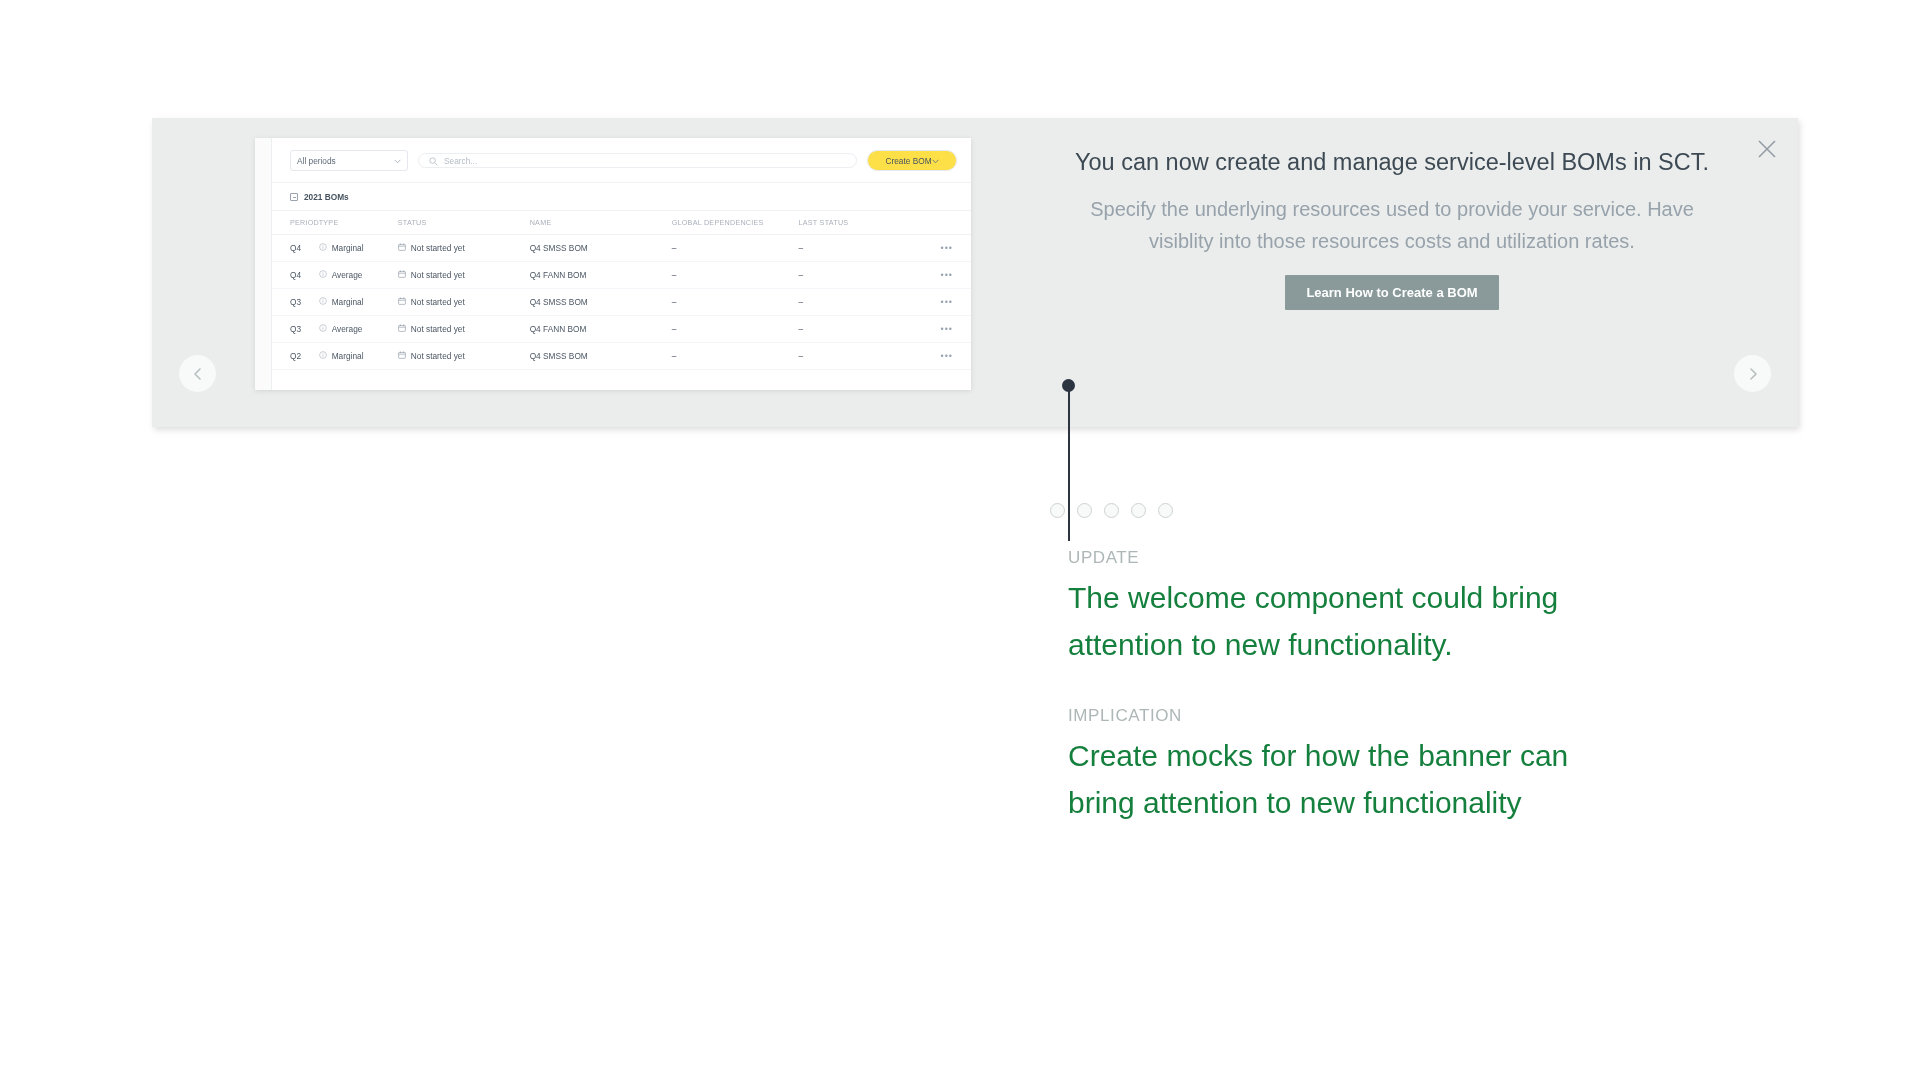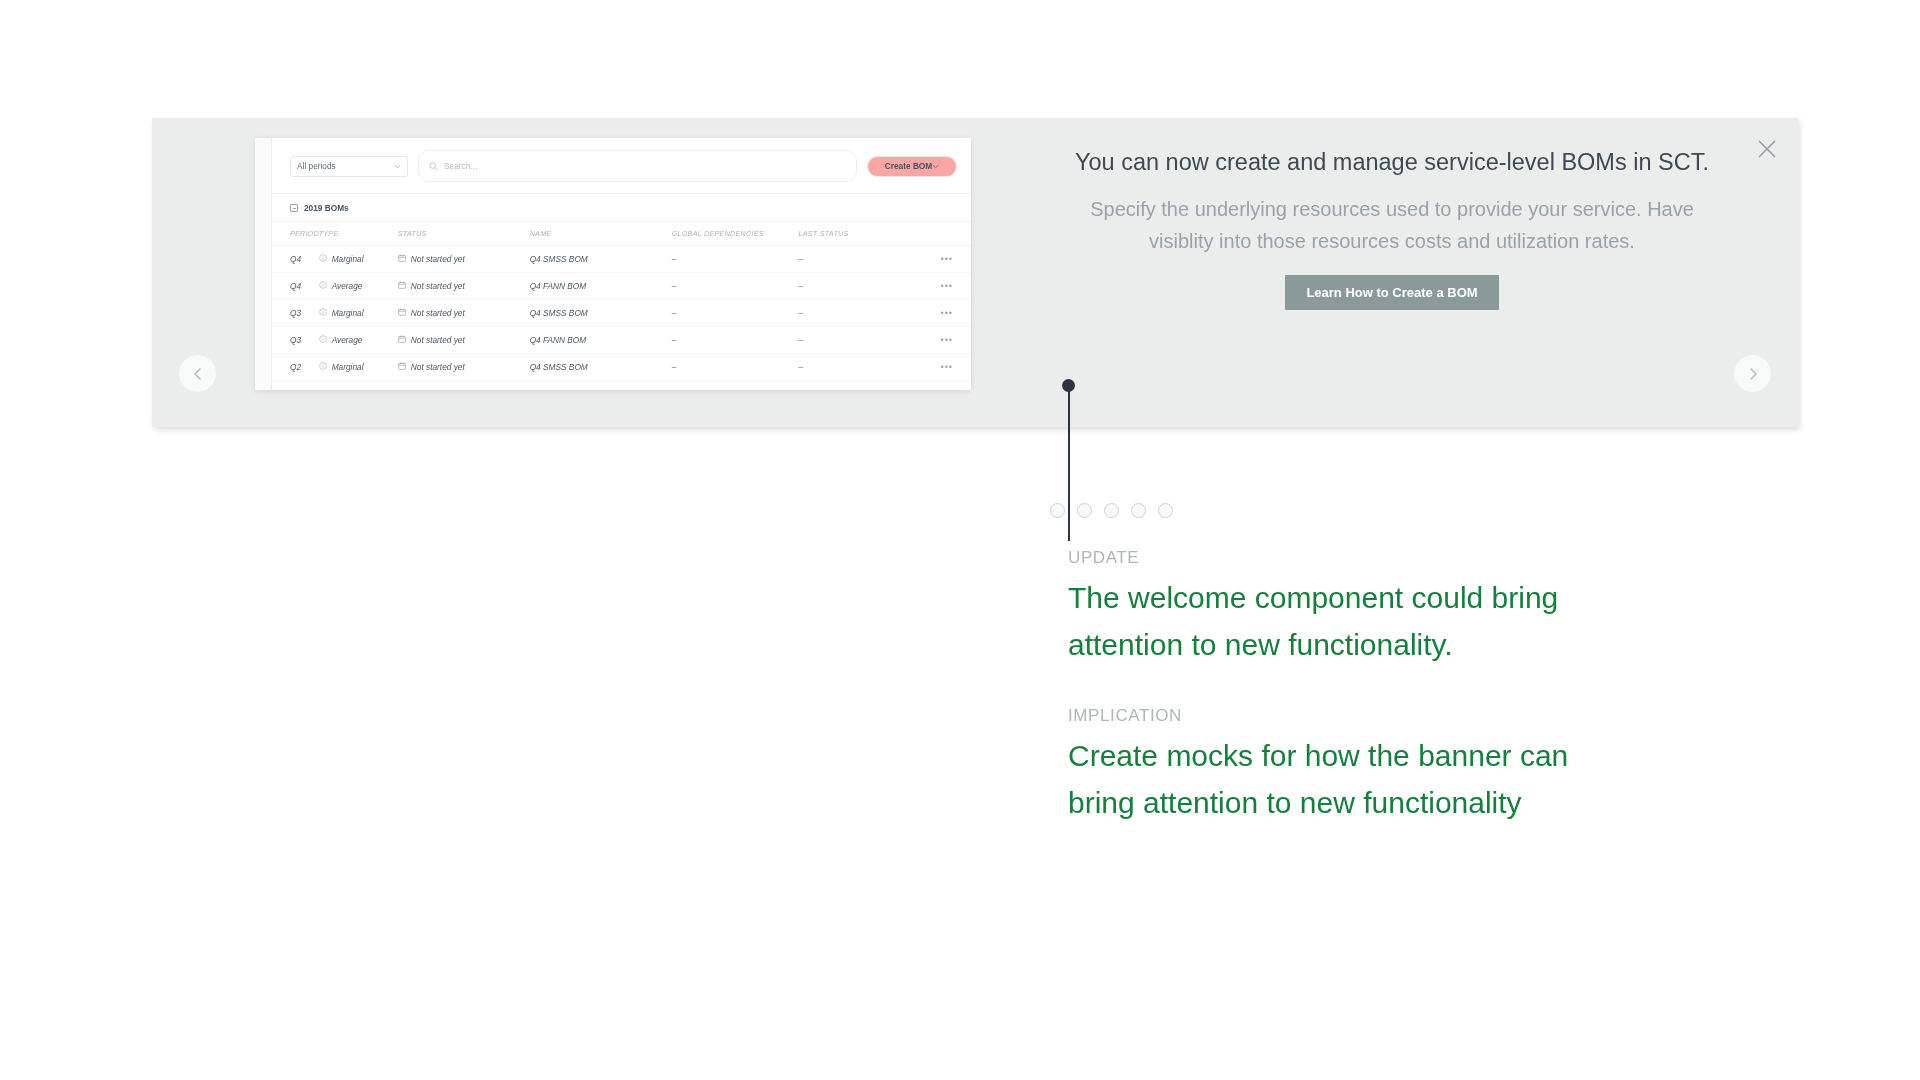--- a/index.html
+++ b/index.html
@@ -98,21 +98,21 @@
     align-items: center;
     padding: 1px 6px;
     font-size: 8.3px;
     color: #5d6a78;
     justify-content: space-between;
     background: #fff;
     cursor: pointer;
   }
   .search-box {
     flex: 1;
-    height: 32px;
+    height: 15px;
     border: 1px solid #eceef2;
     border-radius: 11px;
     display: flex;
     align-items: center;
     gap: 6px;
     padding: 4px 10px;
     background: #fff;
     cursor: text;
   }
   .search-box .ph {
@@ -123,22 +123,22 @@
     width: 90px;
     height: 21px;
     border: 1px solid #e6e8ed;
     border-radius: 11px;
     display: flex;
     align-items: center;
     justify-content: center;
     gap: 0;
     font-size: 8.3px;
     color: #46535f;
-    font-weight: bold;
-    background: #fca5a5;
+    font-weight: normal;
+    background: #fde047;
     cursor: pointer;
   }
 
   .group-row {
     display: flex;
     align-items: center;
     gap: 6px;
     padding: 9px 0 8px 18px;
     border-top: 1px solid #f1f2f6;
     font-size: 8.3px;
@@ -157,21 +157,20 @@
     position: absolute;
     left: 1.5px; top: 3px;
     width: 3px; height: 1px;
     background: #9aa4b0;
   }
 
   table.bom {
     width: 100%;
     border-collapse: collapse;
     table-layout: fixed;
-    font-style: italic;
   }
   table.bom th {
     font-size: 7.2px;
     font-weight: normal;
     color: #a9b1bb;
     letter-spacing: 0.25px;
     text-align: left;
     padding: 7px 0 7px 0;
     border-top: 1px solid #f1f2f6;
     border-bottom: 1px solid #f1f2f6;
@@ -343,21 +342,21 @@
             <span>
               <svg width="7" height="5" viewBox="0 0 7 5">
                   <polyline points="0.6,0.8 3.5,3.8 6.4,0.8" fill="none" stroke="#6b7684" stroke-width="0.9"></polyline>
                 </svg>
             </span>
           </div>
         </div>
 
         <div class="group-row">
           <span class="collapse-box"></span>
-          <span>2019 BOMs</span>
+          <span>2021 BOMs</span>
         </div>
 
         <table class="bom">
           <thead>
             <tr>
               <th class="c-period">PERIOD</th>
               <th class="c-type">TYPE</th>
               <th class="c-status">STATUS</th>
               <th class="c-name">NAME</th>
               <th class="c-dep">GLOBAL DEPENDENCIES</th>

